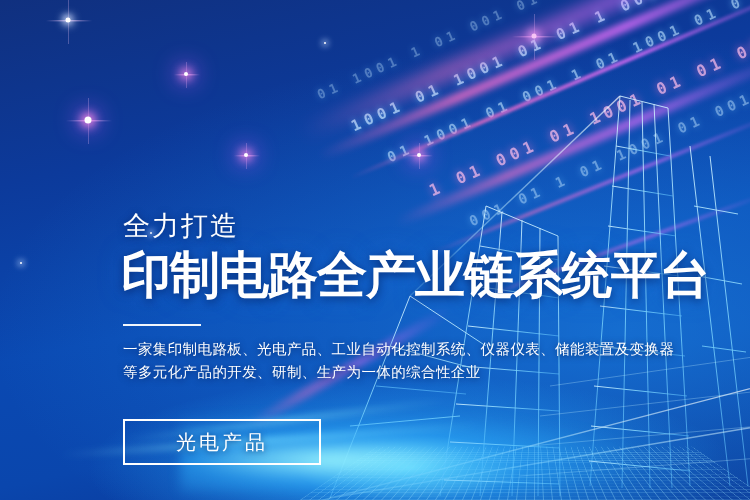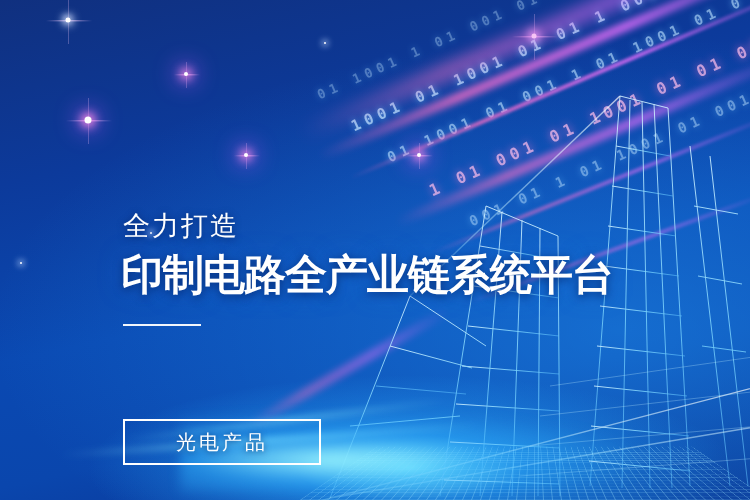--- a/index.html
+++ b/index.html
@@ -84,21 +84,21 @@
 
   
   .content{position:absolute;left:79px;top:12px;width:600px;height:359px;margin-left:44px;}
   .eyebrow{
     position:absolute;top:198px;left:0;
     font-size:27px;line-height:33px;color:#ffffff;letter-spacing:2px;
     text-shadow:0 1px 7px rgba(4,30,90,.75);
   }
   .headline{
     position:absolute;top:237px;left:-2px;
-    font-size:42px;line-height:52px;font-weight:bold;color:#ffffff;
+    font-size:50px;line-height:52px;font-weight:bold;color:#ffffff;
     letter-spacing:-1px;
     text-shadow:0 2px 10px rgba(4,30,95,.8),0 0 22px rgba(30,120,235,.55);
   }
   .rule{
     position:absolute;top:312px;left:0;width:78px;height:2px;background:#ffffff;opacity:.95;
   }
   .desc{
     position:absolute;top:326px;left:0;width:470px;
     font-size:14.5px;line-height:23px;color:#ffffff;letter-spacing:.4px;
     text-shadow:0 1px 6px rgba(5,35,95,.85);
@@ -219,18 +219,22 @@
       </g>
     </svg>
     <div class="grid-floor"></div>
     <div class="glowbase"></div>
   </div>
 
   <div class="content">
     <div class="eyebrow">全力打造</div>
     <div class="headline">印制电路全产业链系统平台</div>
     <div class="rule"></div>
+    <div class="desc">
+      <div>一家集印制电路板、光电产品、工业自动化控制系统、仪器仪表、储能装置及变换器</div>
+      <div>等多元化产品的开发、研制、生产为一体的综合性企业</div>
+    </div>
     <div class="cta">
       <span class="cta-label">光电产品</span>
     </div>
   </div>
 
 </div>
 
 </body></html>

